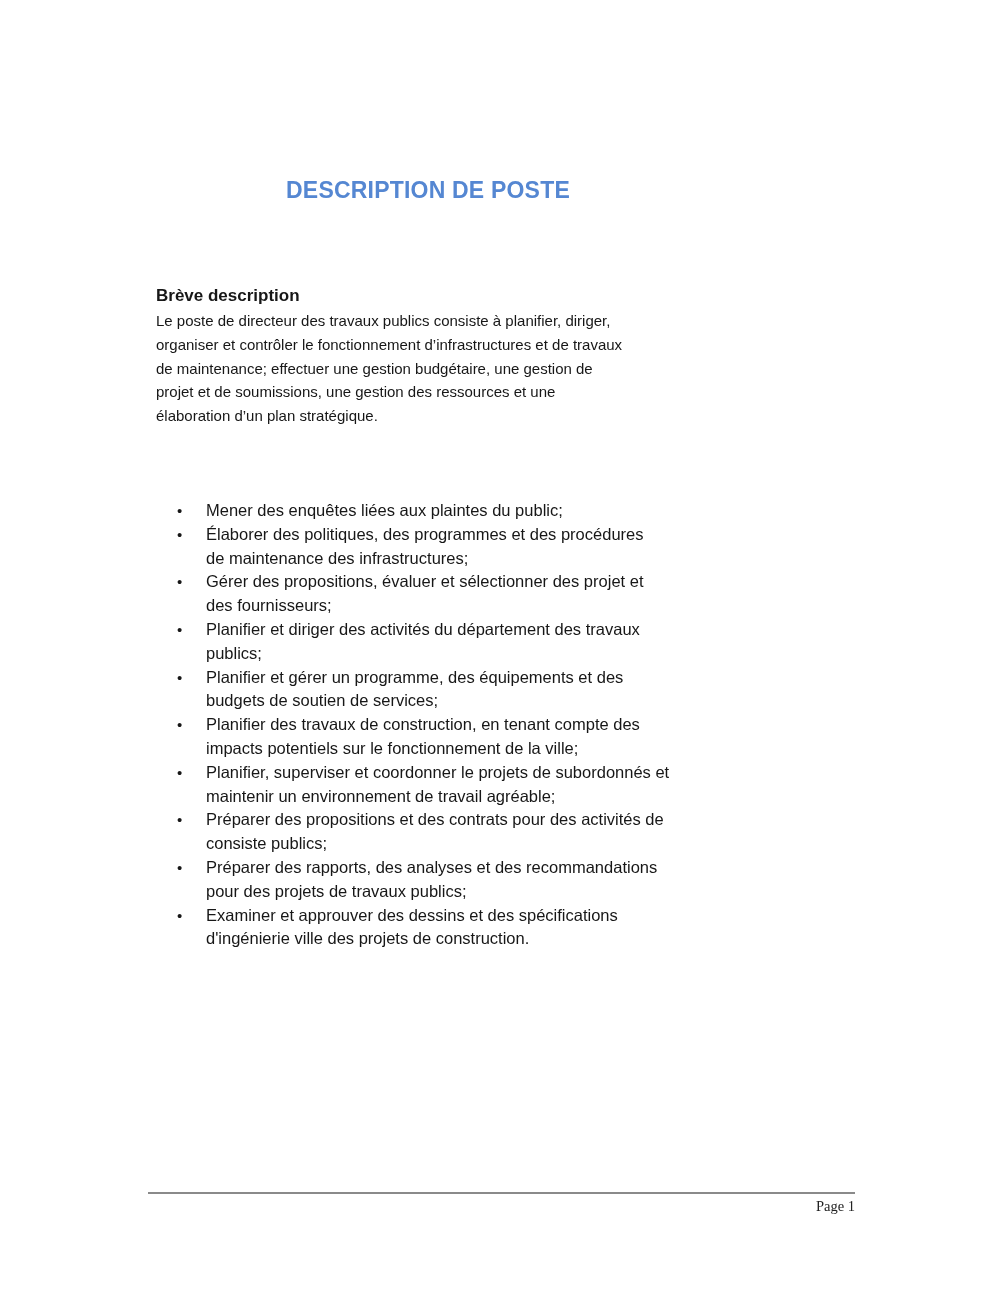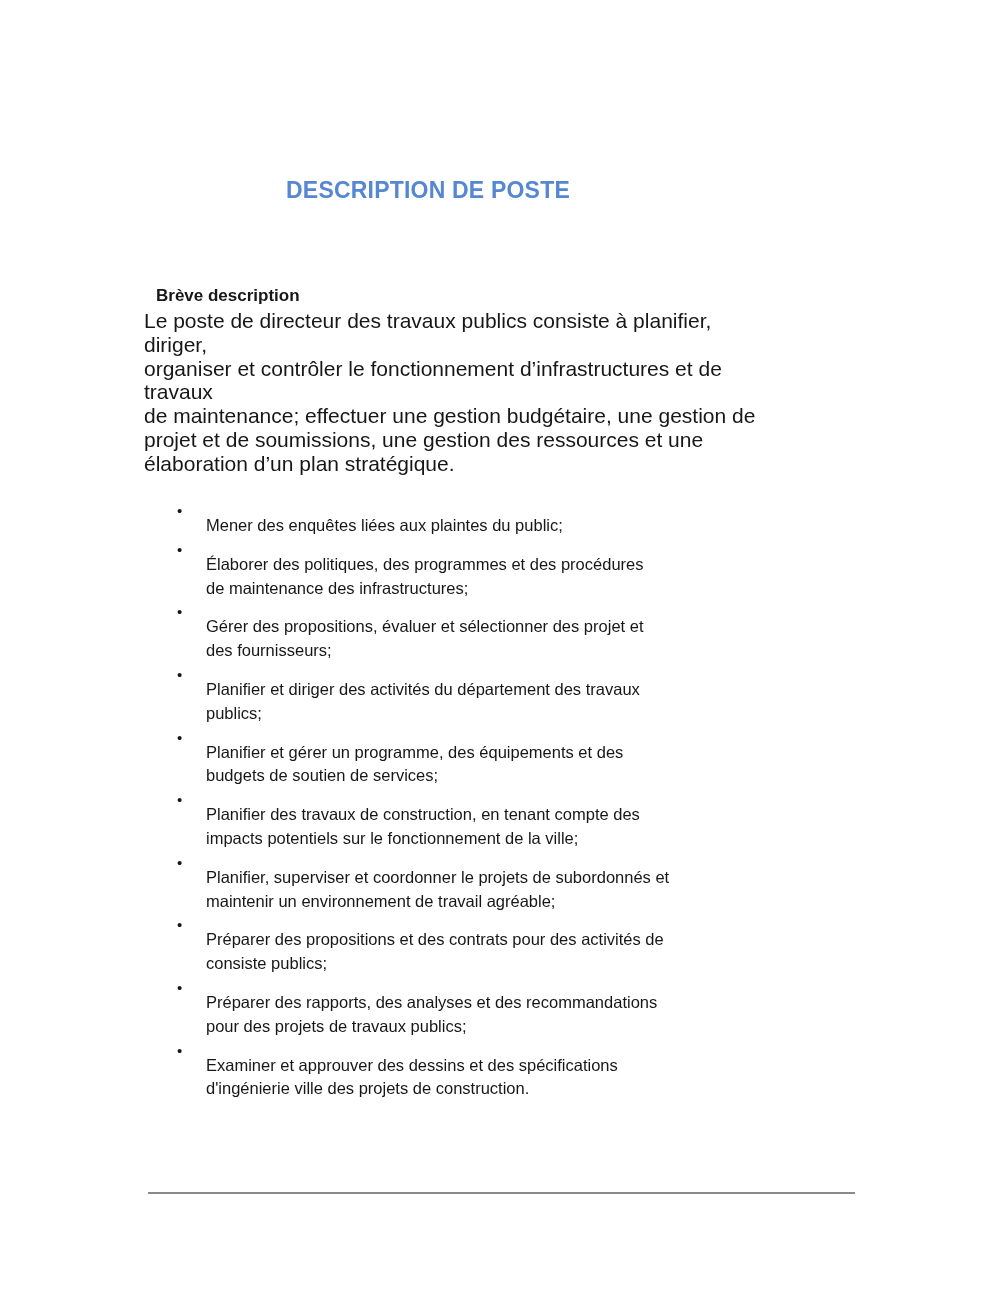--- a/index.html
+++ b/index.html
@@ -43,24 +43,24 @@
     left: 156px;
     width: 620px;
     font-size: 17px;
     font-weight: bold;
     line-height: 24px;
   }
   .heading-brief { top: 284px; }
   .heading-tasks { top: 474px; }
   .brief-body {
     position: absolute;
-    left: 144px;
+    left: 156px;
     top: 309px;
     width: 620px;
-    font-size: 21px;
+    font-size: 15px;
     line-height: 23.8px;
     white-space: pre-line;
   }
   .task-list {
     position: absolute;
     left: 148px;
     top: 499px;
     width: 640px;
     margin: 0;
     padding: 0;
@@ -75,21 +75,20 @@
   .task-bullet {
     flex: 0 0 58px;
     width: 58px;
     box-sizing: border-box;
     padding-left: 29px;
     font-size: 15px;
   }
   .task-text {
     flex: 1 1 auto;
     white-space: pre-line;
-    margin-top: 15px;
   }
   .footer-rule {
     position: absolute;
     left: 148px;
     top: 1192px;
     width: 707px;
     height: 0;
     border-top: 2px solid #8a8a8a;
   }
   .footer-page {
@@ -167,14 +166,15 @@
 pour des projets de travaux publics;</span>
     </li>
     <li class="task-item">
       <span class="task-bullet">•</span>
       <span class="task-text">Examiner et approuver des dessins et des spécifications
 d'ingénierie ville des projets de construction.</span>
     </li>
   </ul>
 
   <div class="footer-rule"></div>
+  <div class="footer-page">Page 1</div>
 
 </div>
 
 </body></html>

